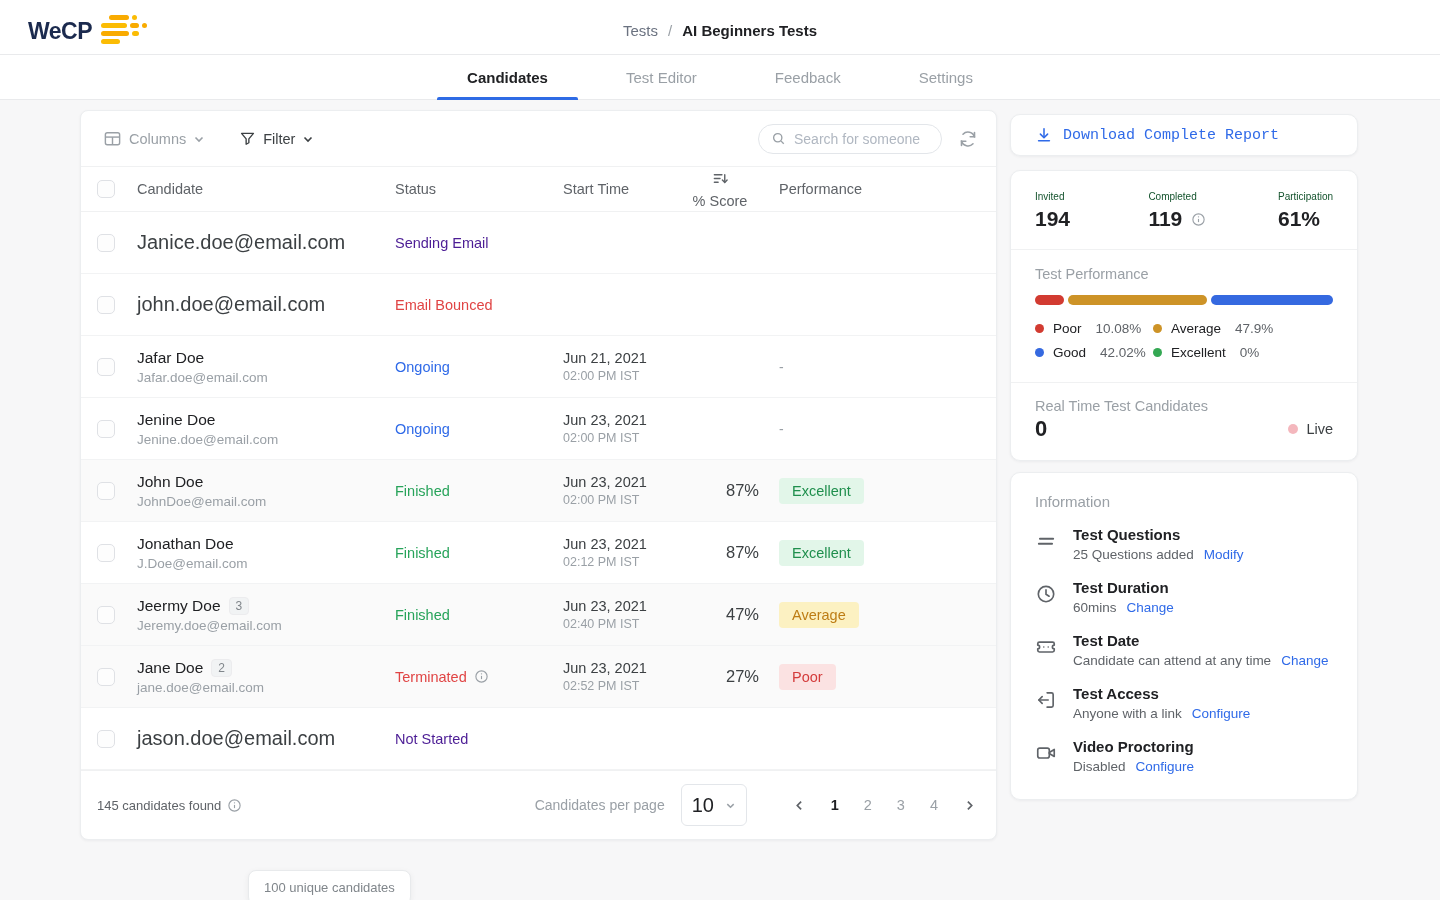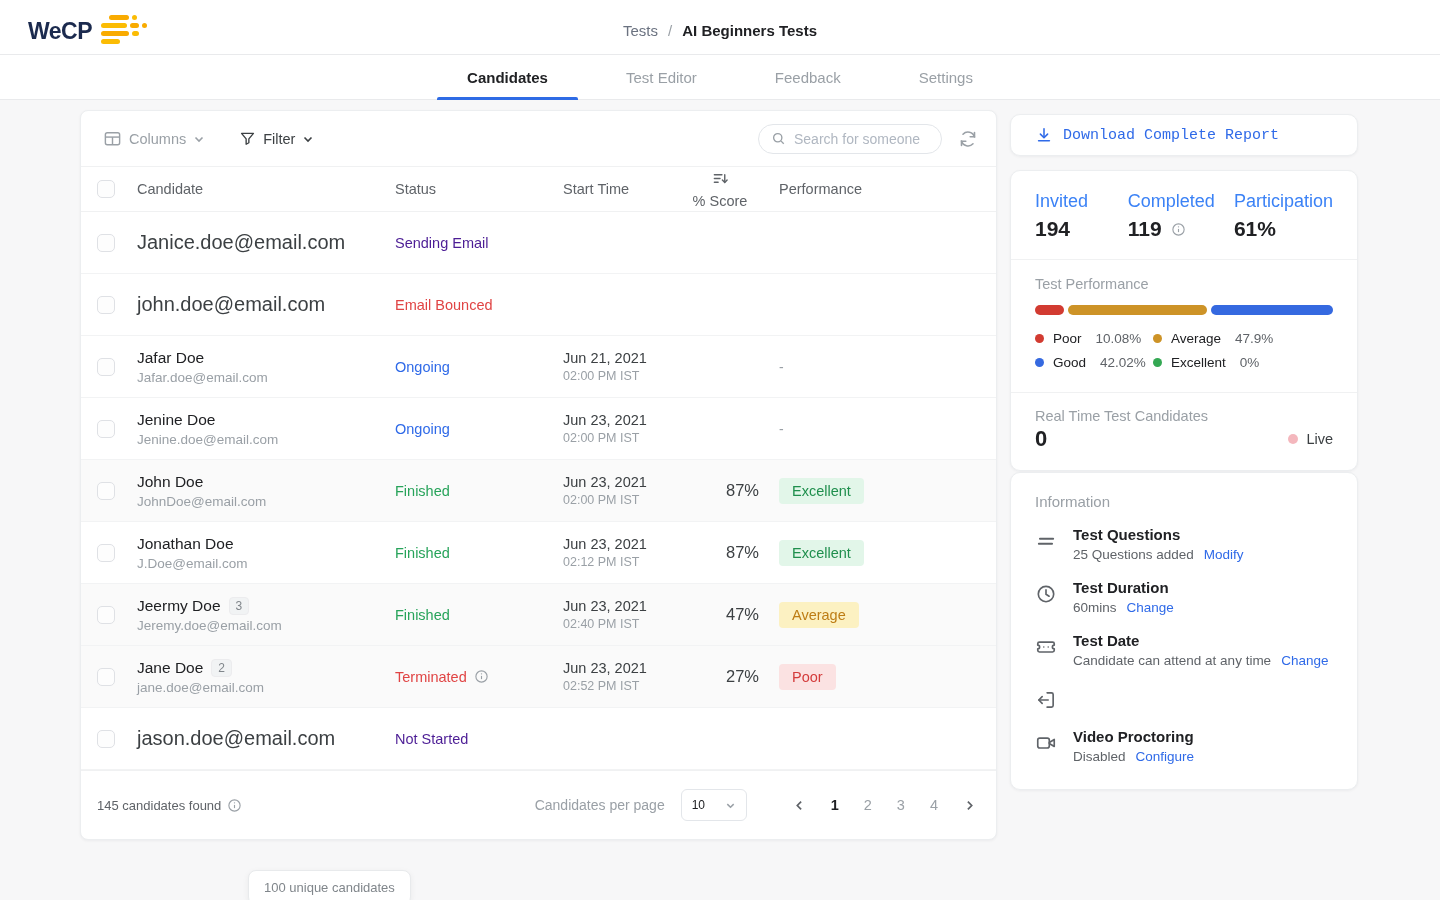--- a/index.html
+++ b/index.html
@@ -62,35 +62,35 @@
   .badge-excellent { background:#e2f6e9; color:#1f8f4d; }
   .badge-average { background:#fcf1c2; color:#bd7d15; }
   .badge-poor { background:#fbe2e2; color:#d43c3c; }
   .perf-dash { color:#9aa0a6; font-size:14px; }
 
   .table-footer { height:69px; border-top:1px solid #f0f1f2; display:flex; align-items:center; padding:0 20px 0 16px; }
   .found { display:flex; align-items:center; gap:6px; color:#5f6368; font-size:13px; }
   .found .inf { color:#9aa0a6; }
   .footer-right { margin-left:auto; display:flex; align-items:center; }
   .per-page-label { color:#9aa0a6; font-size:14px; margin-right:16px; }
-  .per-page-select { display:flex; align-items:center; justify-content:space-between; width:66px; height:32px; border:1px solid #e3e6ea; border-radius:6px; padding:0 10px; font-size:12px; color:#202124; cursor:pointer; }
+  .per-page-select { display:flex; align-items:center; justify-content:space-between; width:66px; height:42px; border:1px solid #e3e6ea; border-radius:6px; padding:0 10px; font-size:20px; color:#202124; cursor:pointer; }
   .per-page-select .chev { color:#9aa0a6; }
   .pager { display:flex; align-items:center; gap:25px; margin-left:46px; }
   .page-num { font-size:14.5px; color:#9aa0a6; cursor:pointer; }
   .page-num.active { color:#202124; font-weight:700; }
   .page-chev { color:#5f6368; cursor:pointer; }
 
   
   .side-card { position:absolute; left:1010px; width:348px; background:#fff; border:1px solid #eceef0; border-radius:10px; box-shadow:0 1px 3px rgba(16,24,40,.05); }
   .download-card { top:114px; height:42px; display:flex; align-items:center; padding:0 24px; gap:10px; color:#2f6ae8; cursor:pointer;font-family:Liberation Mono, monospace; }
   .download-label { font-size:15px; font-weight:500; }
 
   .stats-card { top:170px; }
   .stats-row { display:grid; grid-template-columns:1.05fr 1.2fr auto; padding:20px 24px 0; }
-  .stat-label { font-size:18px; color:#3b82f6; }
+  .stat-label { font-size:10px; color:#14532d; }
   .stat-value { margin-top:5px; font-size:21px; font-weight:700; color:#202124; display:flex; align-items:center; gap:9px; }
   .stat-value .inf { color:#9aa0a6; }
   .side-divider { border-top:1px solid #f0f1f2; margin-top:18px; }
   .perf-section { padding:16px 24px 4px; }
   .section-title { font-size:14.5px; color:#9aa0a6; }
   .perf-bar { display:flex; gap:4px; height:10px; margin-top:13px; }
   .perf-seg { border-radius:5px; }
   .perf-legend { margin-top:16px; display:grid; grid-template-columns:118px auto; row-gap:9px; }
   .legend-item { display:flex; align-items:center; font-size:13.5px; }
   .legend-dot { width:9px; height:9px; border-radius:50%; margin-right:9px; flex:none; }
@@ -548,20 +548,24 @@
         </div>
       </div>
       <div class="info-item">
         <div class="info-icon">
           <svg width="22" height="22" viewBox="0 0 20 20" fill="none" stroke="currentColor" stroke-width="1.5" stroke-linecap="round" stroke-linejoin="round">
             <path d="M11 3.5h4A1.5 1.5 0 0 1 16.5 5v10a1.5 1.5 0 0 1-1.5 1.5h-4"></path>
             <path d="M12 10H3.5"></path>
             <path d="M6.5 7L3.5 10l3 3"></path>
           </svg>
         </div>
+        <div>
+          <div class="info-item-title">Test Access</div>
+          <div class="info-item-sub"><span>Anyone with a link</span><span class="info-link">Configure</span></div>
+        </div>
       </div>
       <div class="info-item">
         <div class="info-icon">
           <svg width="22" height="22" viewBox="0 0 20 20" fill="none" stroke="currentColor" stroke-width="1.5" stroke-linejoin="round">
             <rect x="2.5" y="5.5" width="10.5" height="9" rx="1.8"></rect>
             <path d="M13 9.5l4.5-2.7v6.4L13 10.5z"></path>
           </svg>
         </div>
         <div>
           <div class="info-item-title">Video Proctoring</div>

